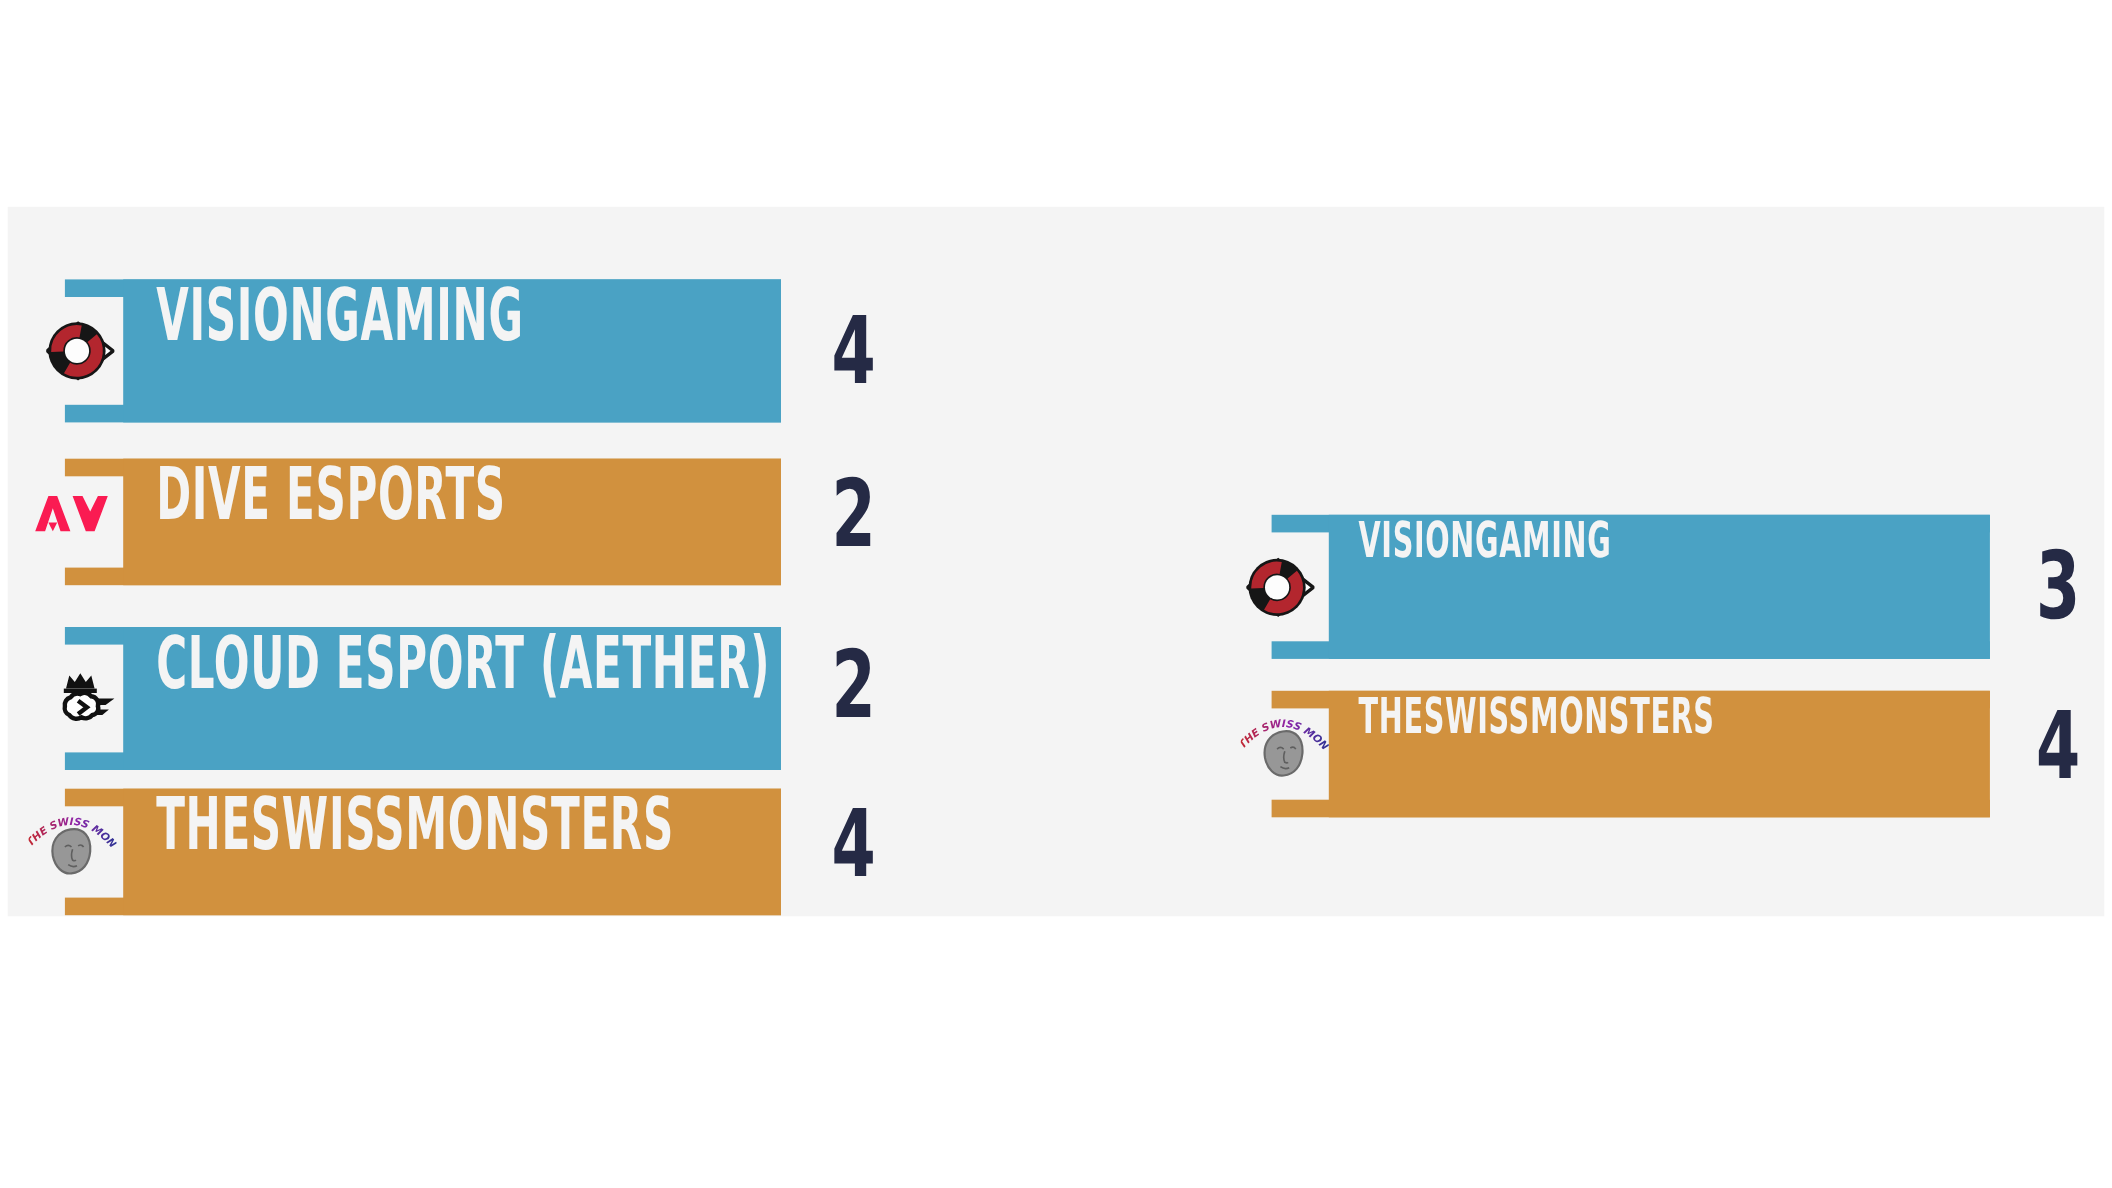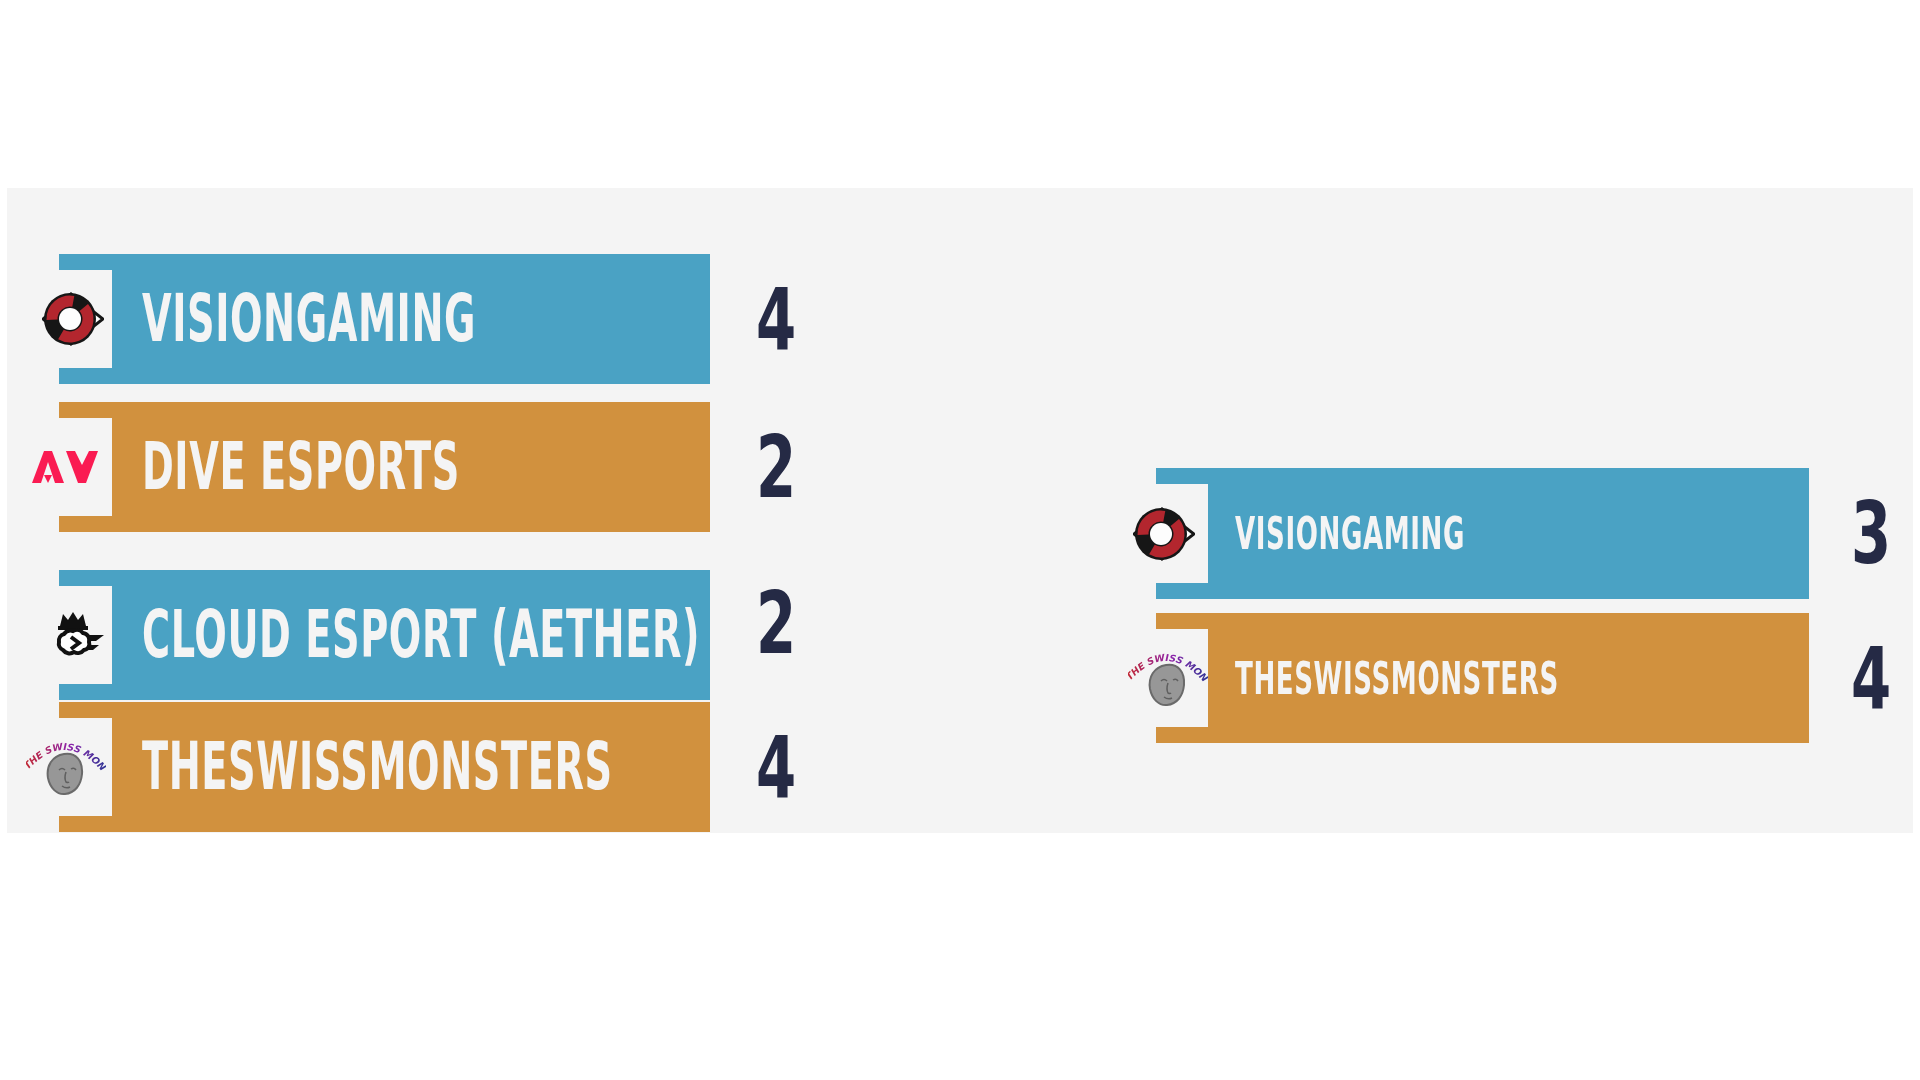--- a/index.html
+++ b/index.html
@@ -14,26 +14,26 @@
   }
   
   .bar{position:absolute;height:130px;}
   .bar.col-l{left:59px;width:651px;}
   .bar.col-r{left:1156px;width:653px;}
   .bar .strip{position:absolute;left:0;right:0;height:16px;}
   .bar .strip.top{top:0;}
   .bar .strip.bottom{bottom:0;}
   .bar .main{
     position:absolute;top:0;bottom:0;right:0;
-    display:flex;align-items:center;overflow:visible;
+    display:flex;overflow:visible;
   }
   .bar.col-l .main{left:53px;padding-left:30px;}
   .bar.col-r .main{left:52px;padding-left:27px;}
   .bar.blue .strip,.bar.blue .main{background:var(--blue,#4aa2c4);}
-  .bar.orange .strip,.bar.orange .main{background:var(--orange,#d1913e);}
+  .bar.orange .strip,.bar.orange .main{background:var(--orange,#d1913e);margin-top:15px;}
   .label{
     color:var(--bartext,#f4f4f4);
     font-weight:bold;white-space:nowrap;line-height:1;
     transform:scaleX(0.58);transform-origin:0 50%;
     letter-spacing:1px;
   }
   .col-l .label{font-size:66px;}
   .col-r .label{font-size:45px;}
   
   .logo{

